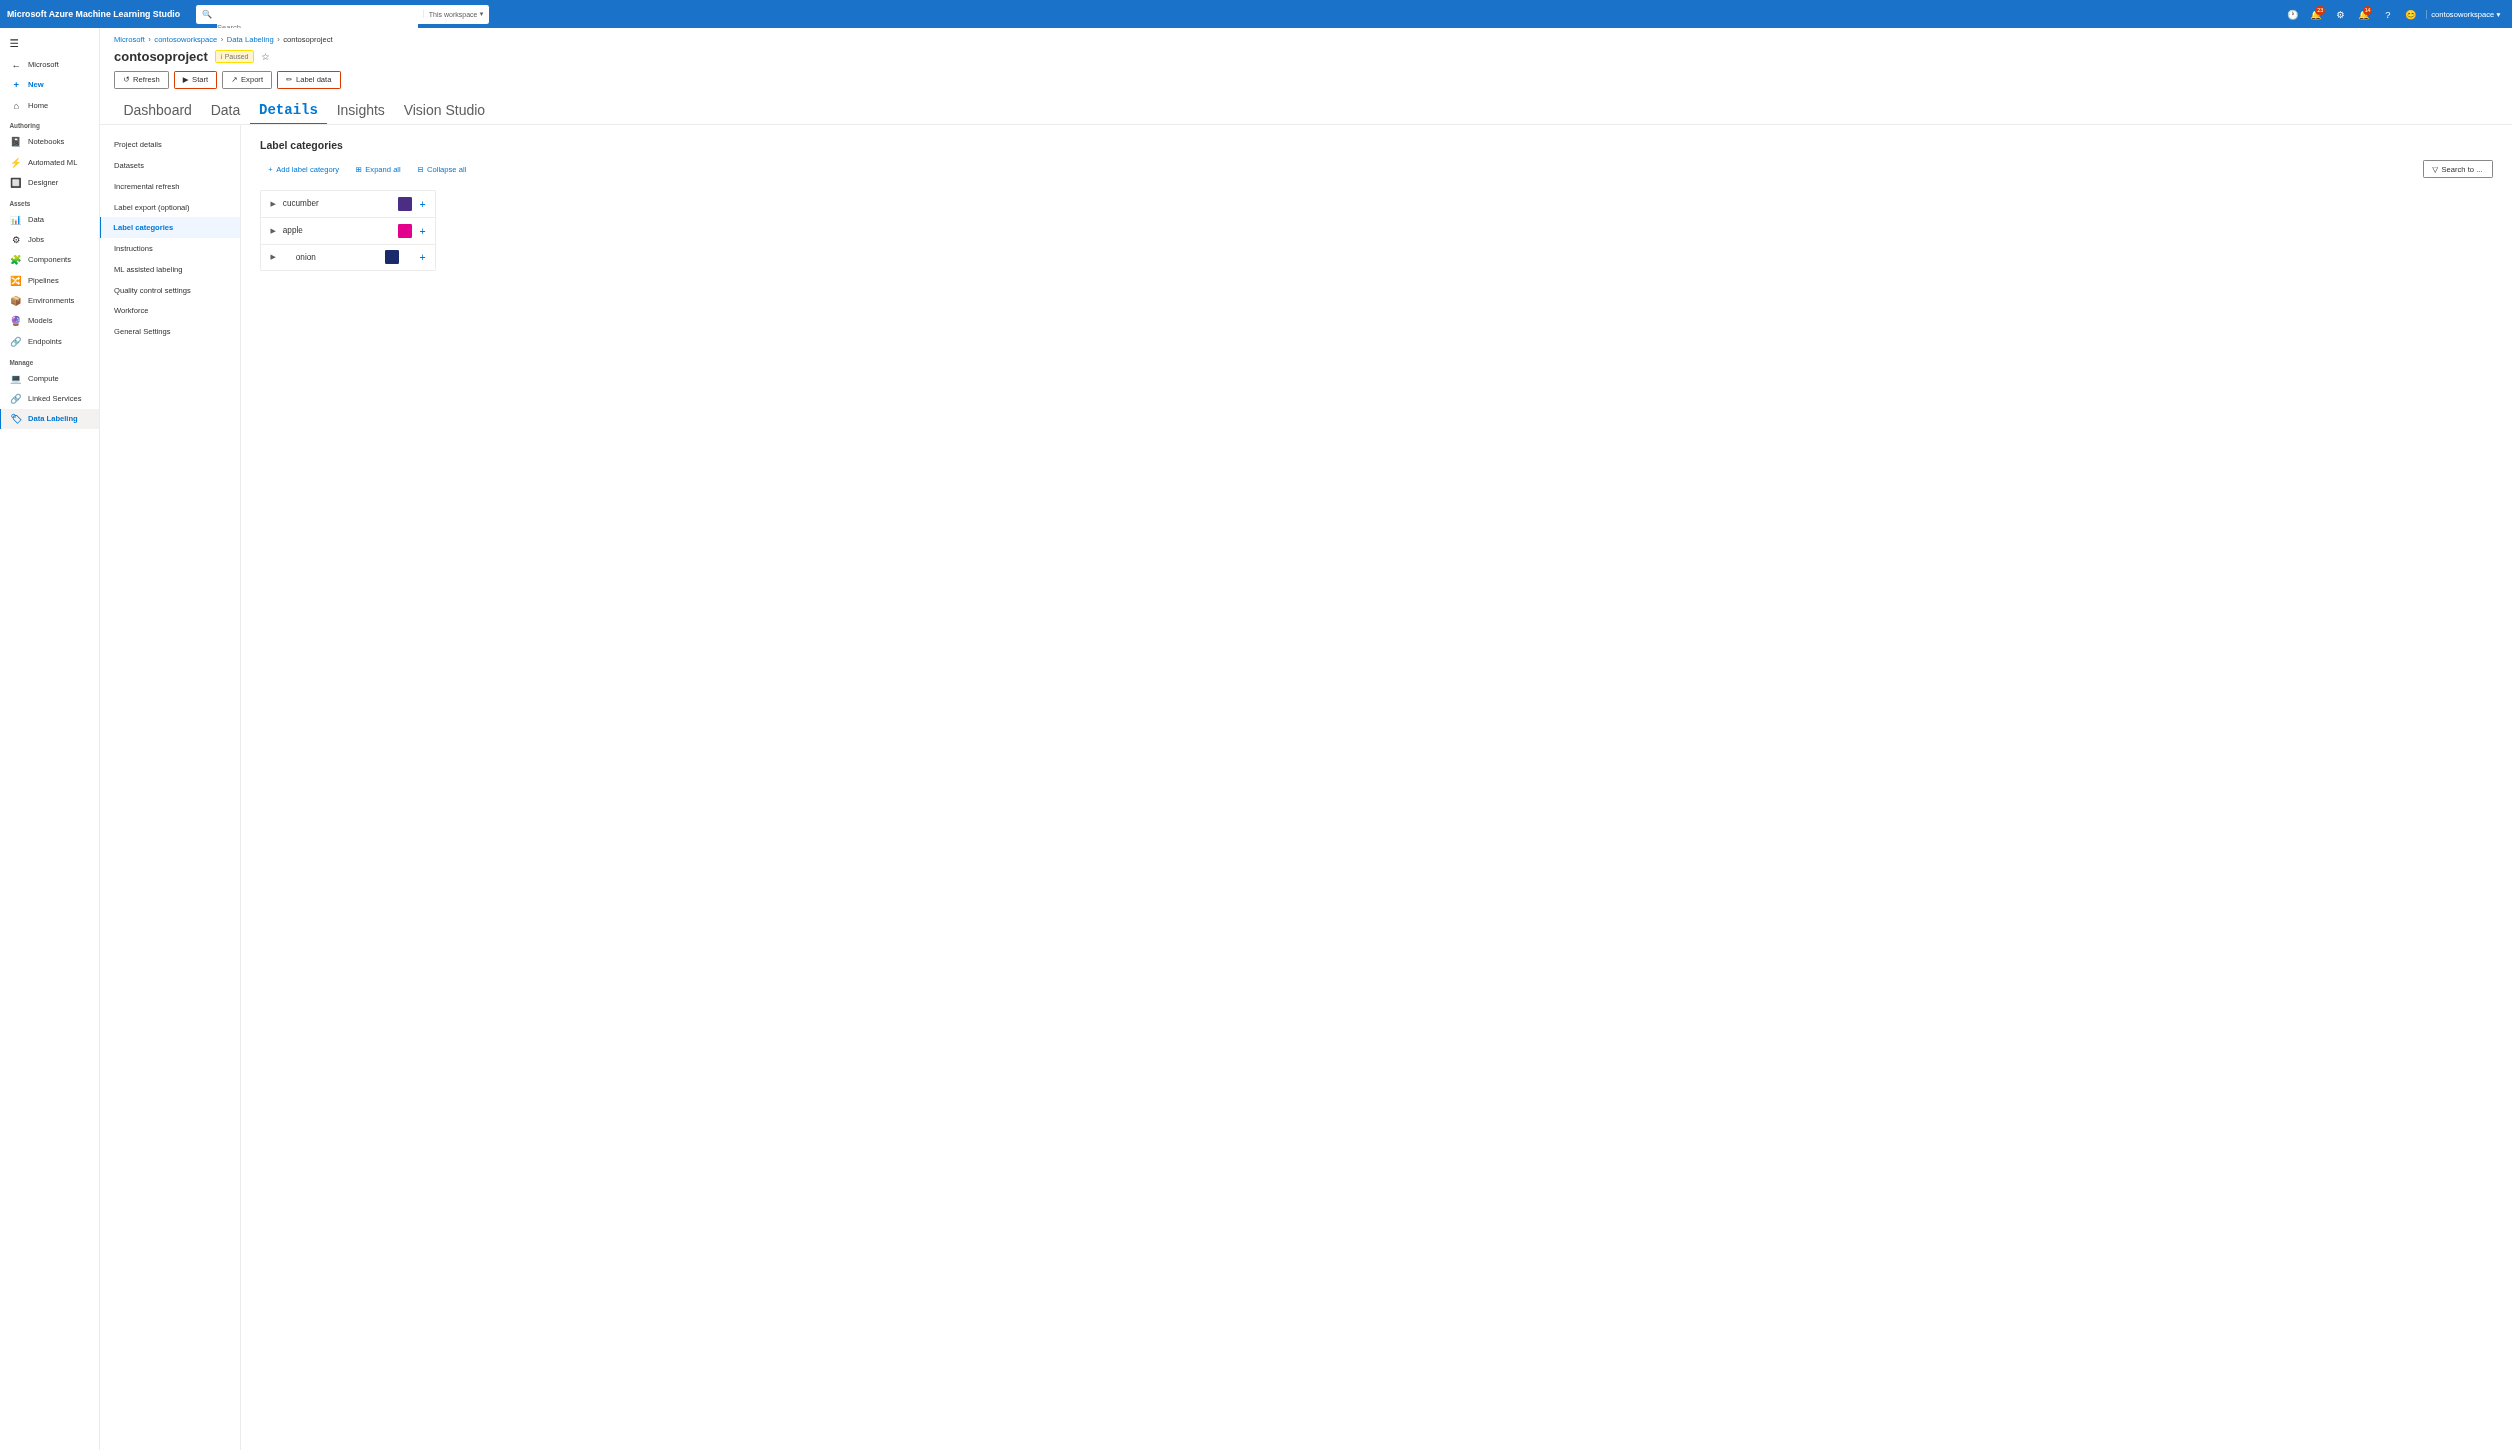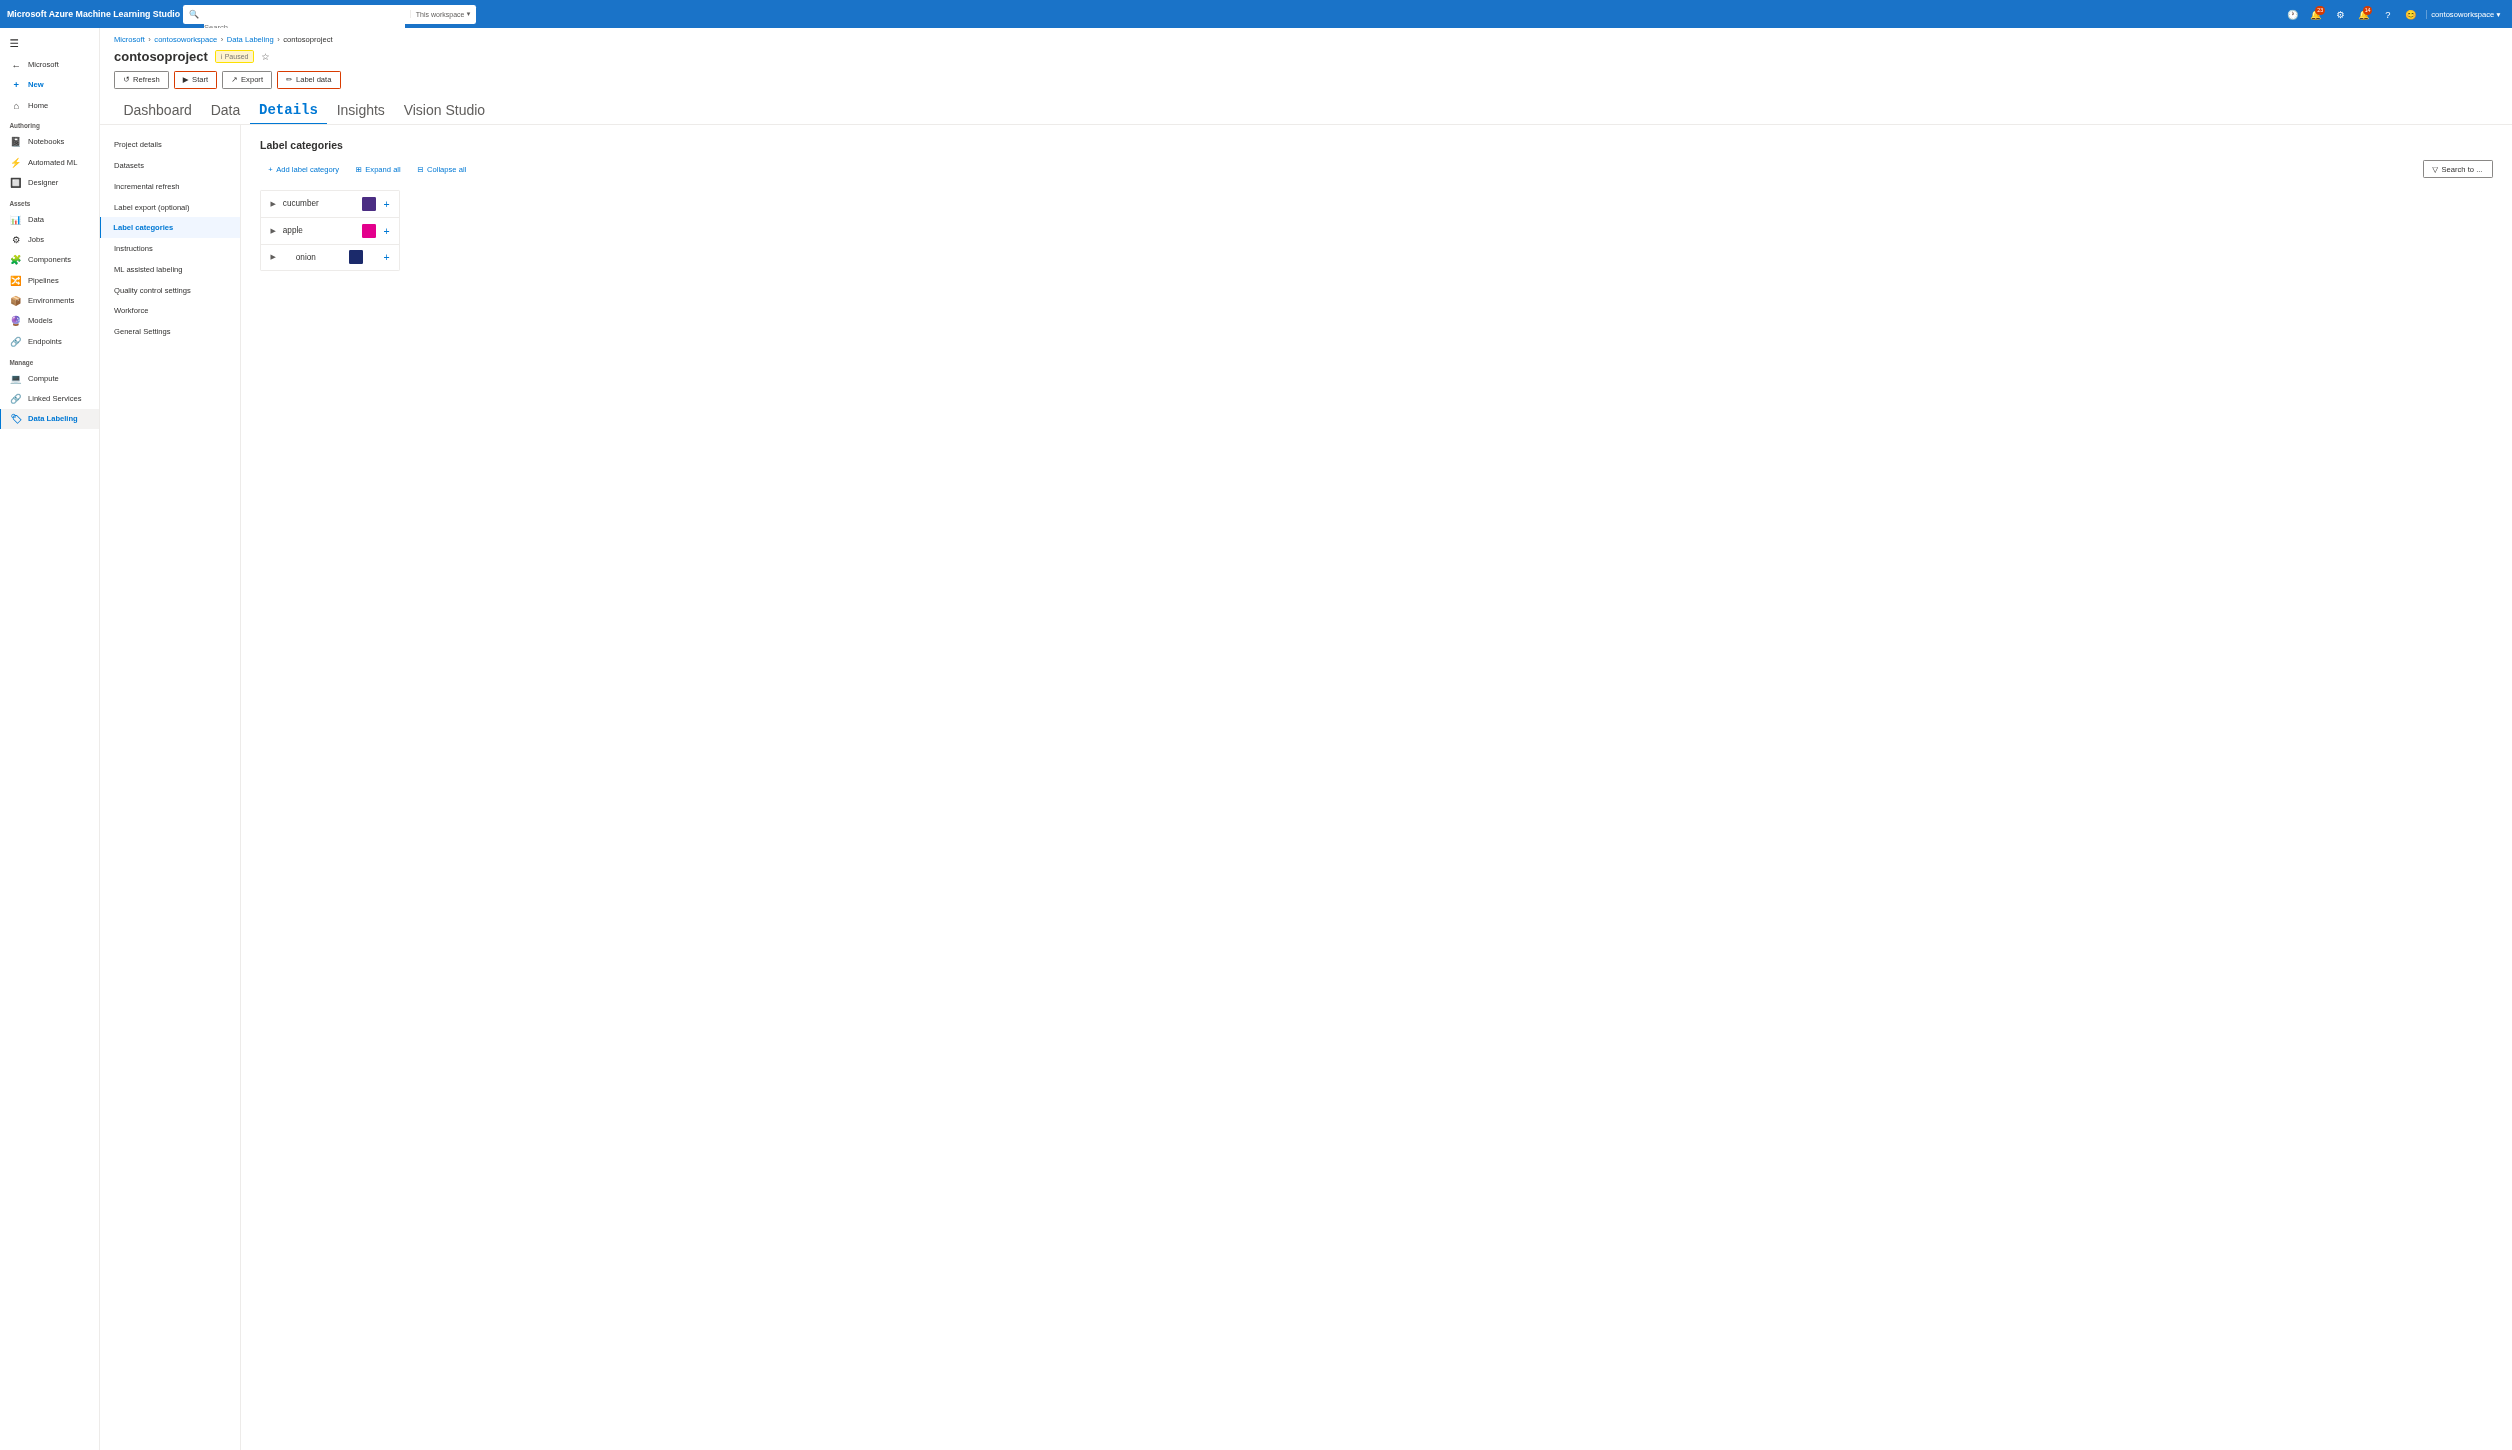--- a/index.html
+++ b/index.html
@@ -6,21 +6,21 @@
     body { font-family: 'Segoe UI', Arial, sans-serif; font-size: 8.2px; background: #f3f2f1; color: #323130; height: 100vh; overflow: hidden; }
 
     
     .top-nav {
       background: #1a73c8;
       color: white;
       height: 28px;
       display: flex;
       align-items: center;
       padding: 0 7px;
-      gap: 3px;
+      gap: 16px;
     }
     .top-nav-brand {
       font-size: 8.8px;
       font-weight: 600;
       white-space: nowrap;
       color: white;
     }
     .top-nav-search {
       flex: 1;
       max-width: 293px;
@@ -306,21 +306,21 @@
       cursor: pointer;
       font-size: 7.6px;
       color: #323130;
       min-width: 70px;
     }
 
     
     .label-list {
       border: 0.6px solid #edebe9;
       border-radius: 1.2px;
-      width: 140px;
+      width: 176px;
     }
     .label-item {
       display: flex;
       align-items: center;
       padding: 5.9px 9.4px;
       border-bottom: 0.6px solid #edebe9;
       gap: 7px;
     }
     .label-item:last-child { border-bottom: none; gap: 20px; }
     .label-expand { color: #605e5c; font-size: 7px; cursor: pointer; }

